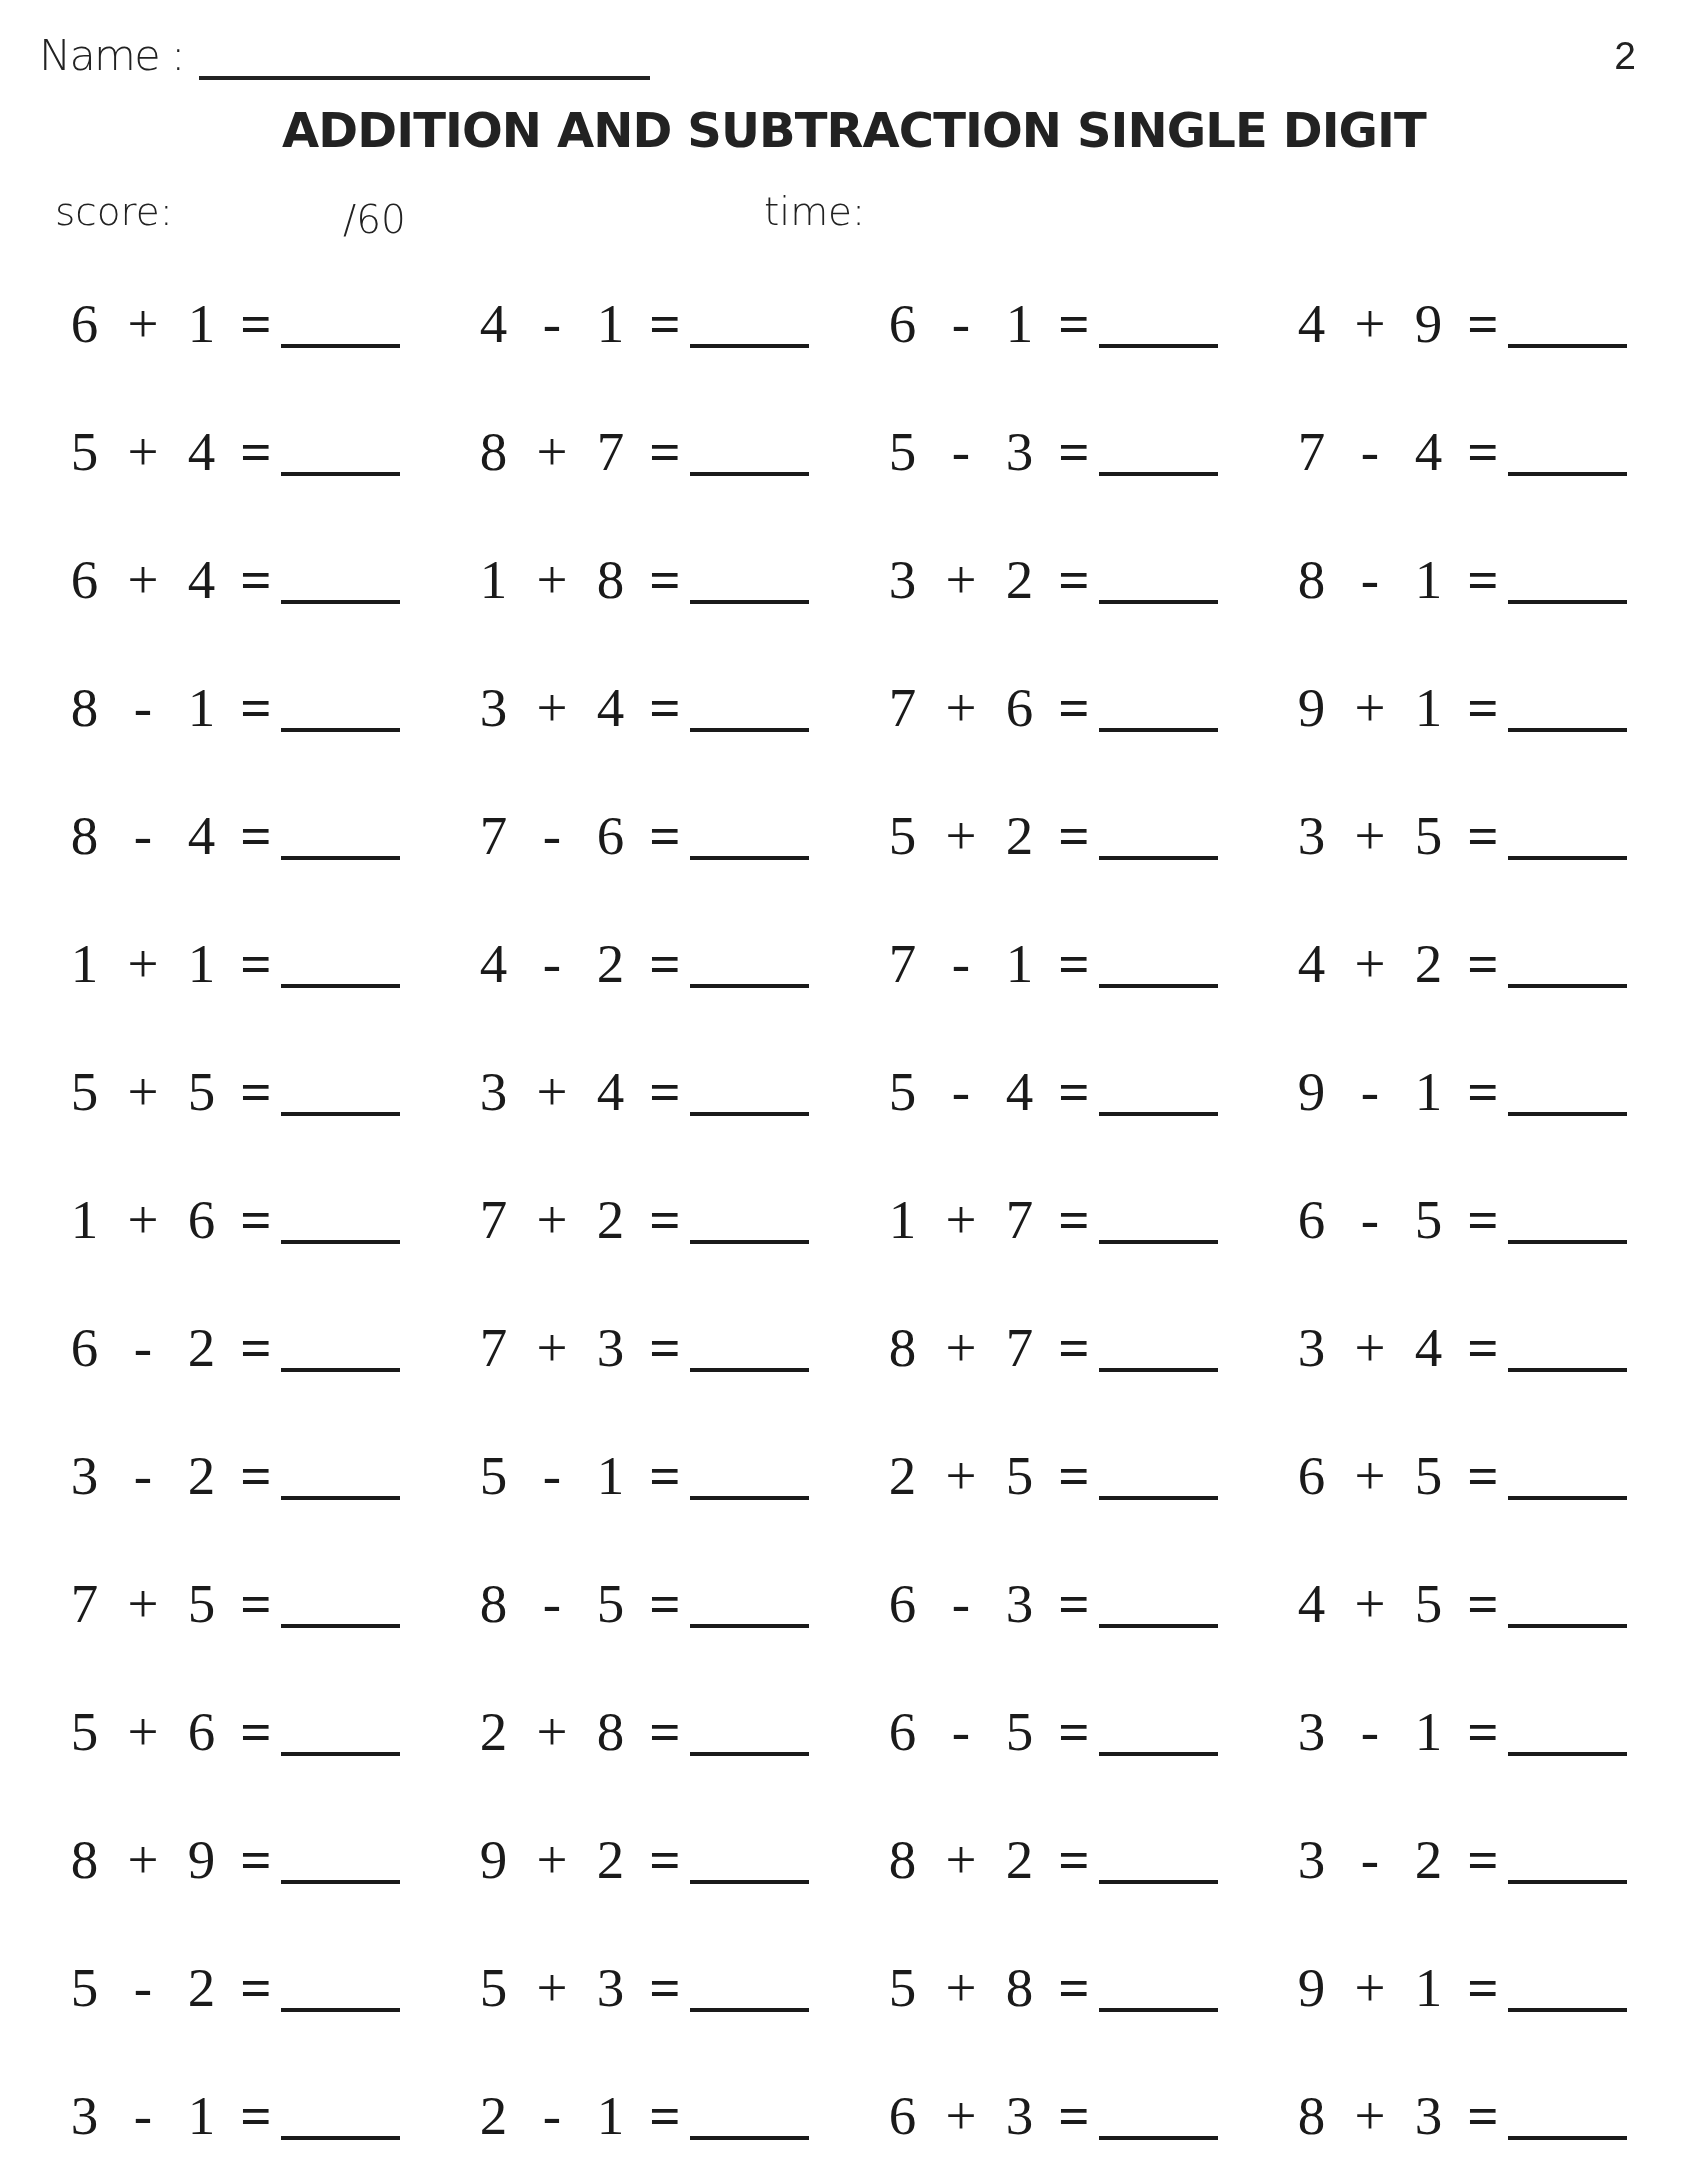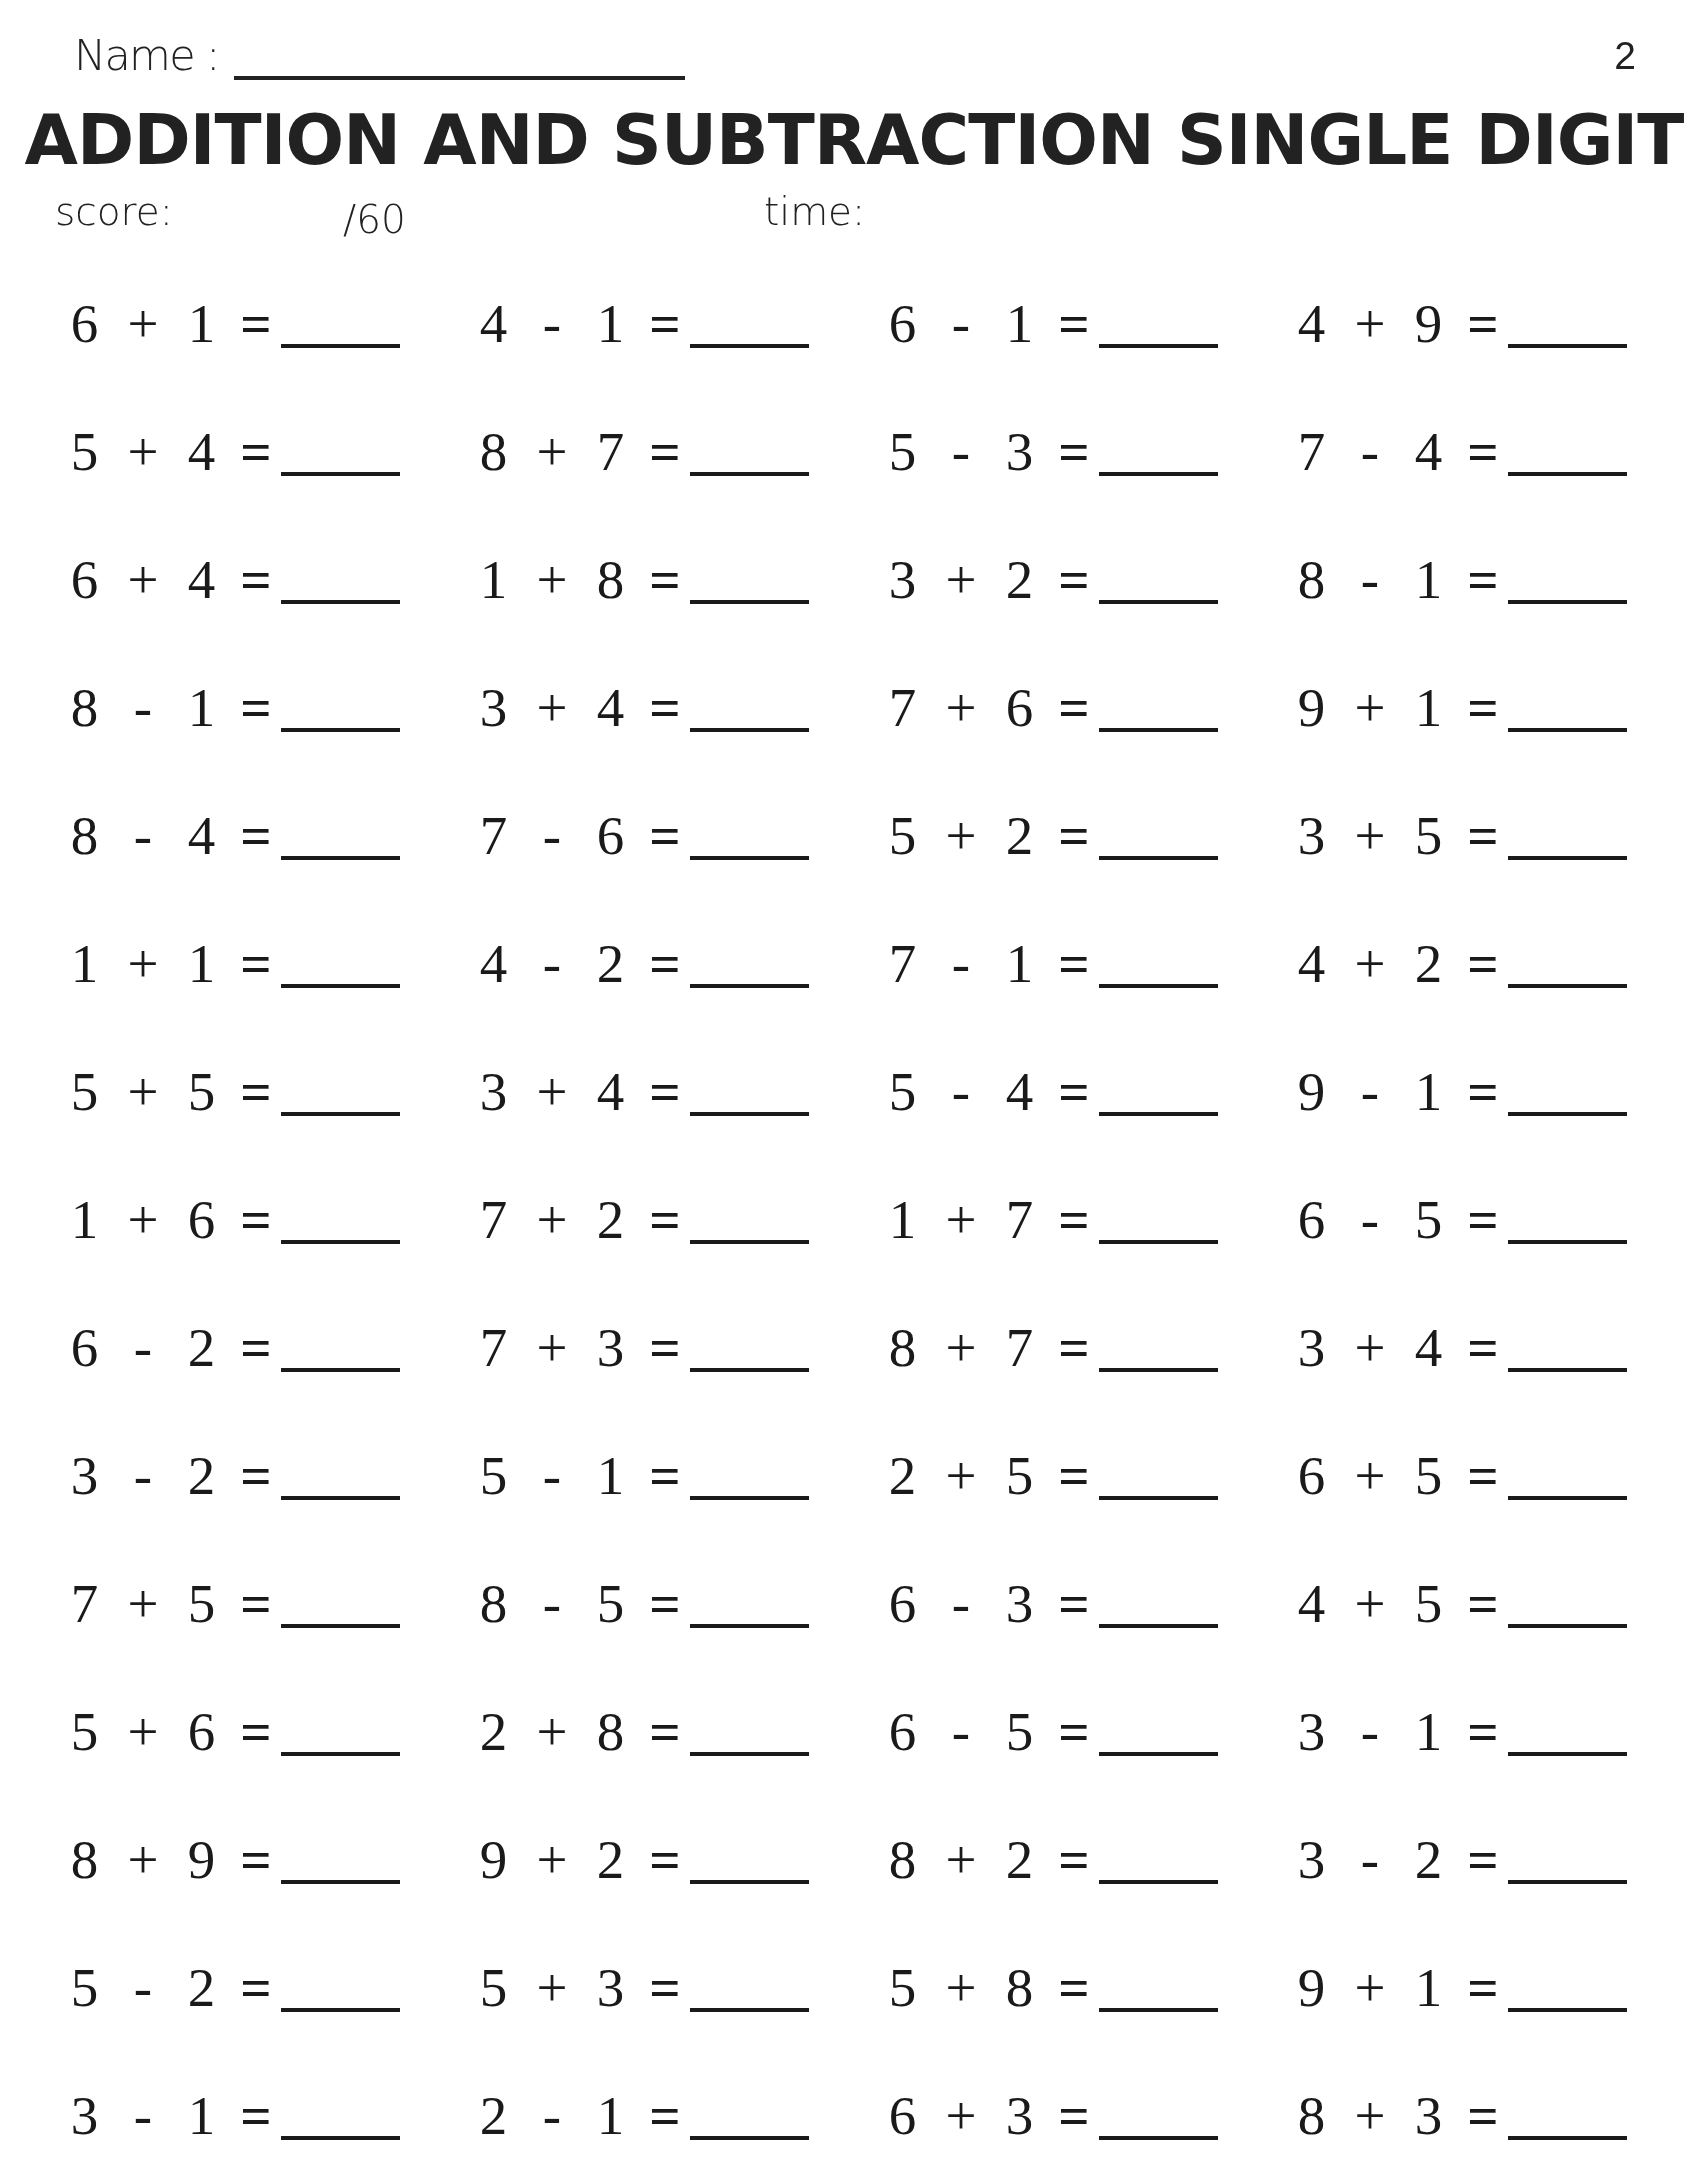--- a/index.html
+++ b/index.html
@@ -1,21 +1,21 @@
 <!DOCTYPE html>
 <html style="font-size:13.6px"><head>
 <meta charset="utf-8">
 <style>
   html, body { margin: 0; padding: 0; background: #ffffff; }
   body { width: 1685px; height: 2181px; position: relative; overflow: hidden; color: #1a1a1a; }
   .name-row { position: absolute; left: 39px; top: 34px; display: flex; align-items: flex-end; }
-  .name-label { font-family: "DejaVu Sans", sans-serif; font-weight: 200; font-size: 43px; letter-spacing: -1.7px; color: #222; line-height: 1; margin-left: 35px; }
+  .name-label { font-family: "DejaVu Sans", sans-serif; font-weight: 200; font-size: 43px; letter-spacing: -1.7px; color: #222; line-height: 1; }
   .name-line { width: 451px; height: 0; border-bottom: 4.3px solid #222; margin-left: 15.3px; margin-bottom: -3.4px; }
   .page-number { position: absolute; right: 49px; top: 36px; font-family: "Liberation Sans", sans-serif; font-size: 39px; color: #222; line-height: 1; }
-  .title { position: absolute; left: 0; right: 0; top: 106px; text-align: center; font-family: "DejaVu Sans", sans-serif; font-weight: bold; font-size: 69px; letter-spacing: -0.9px; color: #222; line-height: 1; padding-left: 23px; }
+  .title { position: absolute; left: 0; right: 0; top: 106px; text-align: center; font-family: "DejaVu Sans", sans-serif; font-weight: bold; font-size: 48px; letter-spacing: -0.9px; color: #222; line-height: 1; padding-left: 23px; }
   .score-row { position: absolute; top: 192px; left: 39px; font-family: "DejaVu Sans", sans-serif; font-weight: 300; font-size: 39px; color: #222; line-height: 1; }
   .score-label { position: absolute; left: 16px; }
   .score-total { position: absolute; left: 304px; margin-top: 8px; }
   .time-label { position: absolute; left: 717px; margin-left: 8px; }
   .grid { position: absolute; left: 65px; top: 290px; width: 1576px; display: grid; grid-template-columns: repeat(4, 409px); grid-auto-rows: 128px; }
   .problem { display: flex; align-items: flex-end; font-family: "Liberation Serif", serif; font-size: 55px; line-height: 1; color: #1a1a1a; height: 61px; }
   .op-num { display: inline-block; width: 39px; text-align: center; }
   .op-sign { display: inline-block; width: 78px; text-align: center; }
   .op-eq { display: inline-block; width: 46px; text-align: center; font-weight: bold; margin-left: 12px; }
   .answer-line { display: inline-block; width: 119px; height: 0; border-bottom: 4.3px solid #1a1a1a; margin-bottom: 3.4px; margin-left: 1.7px; }

